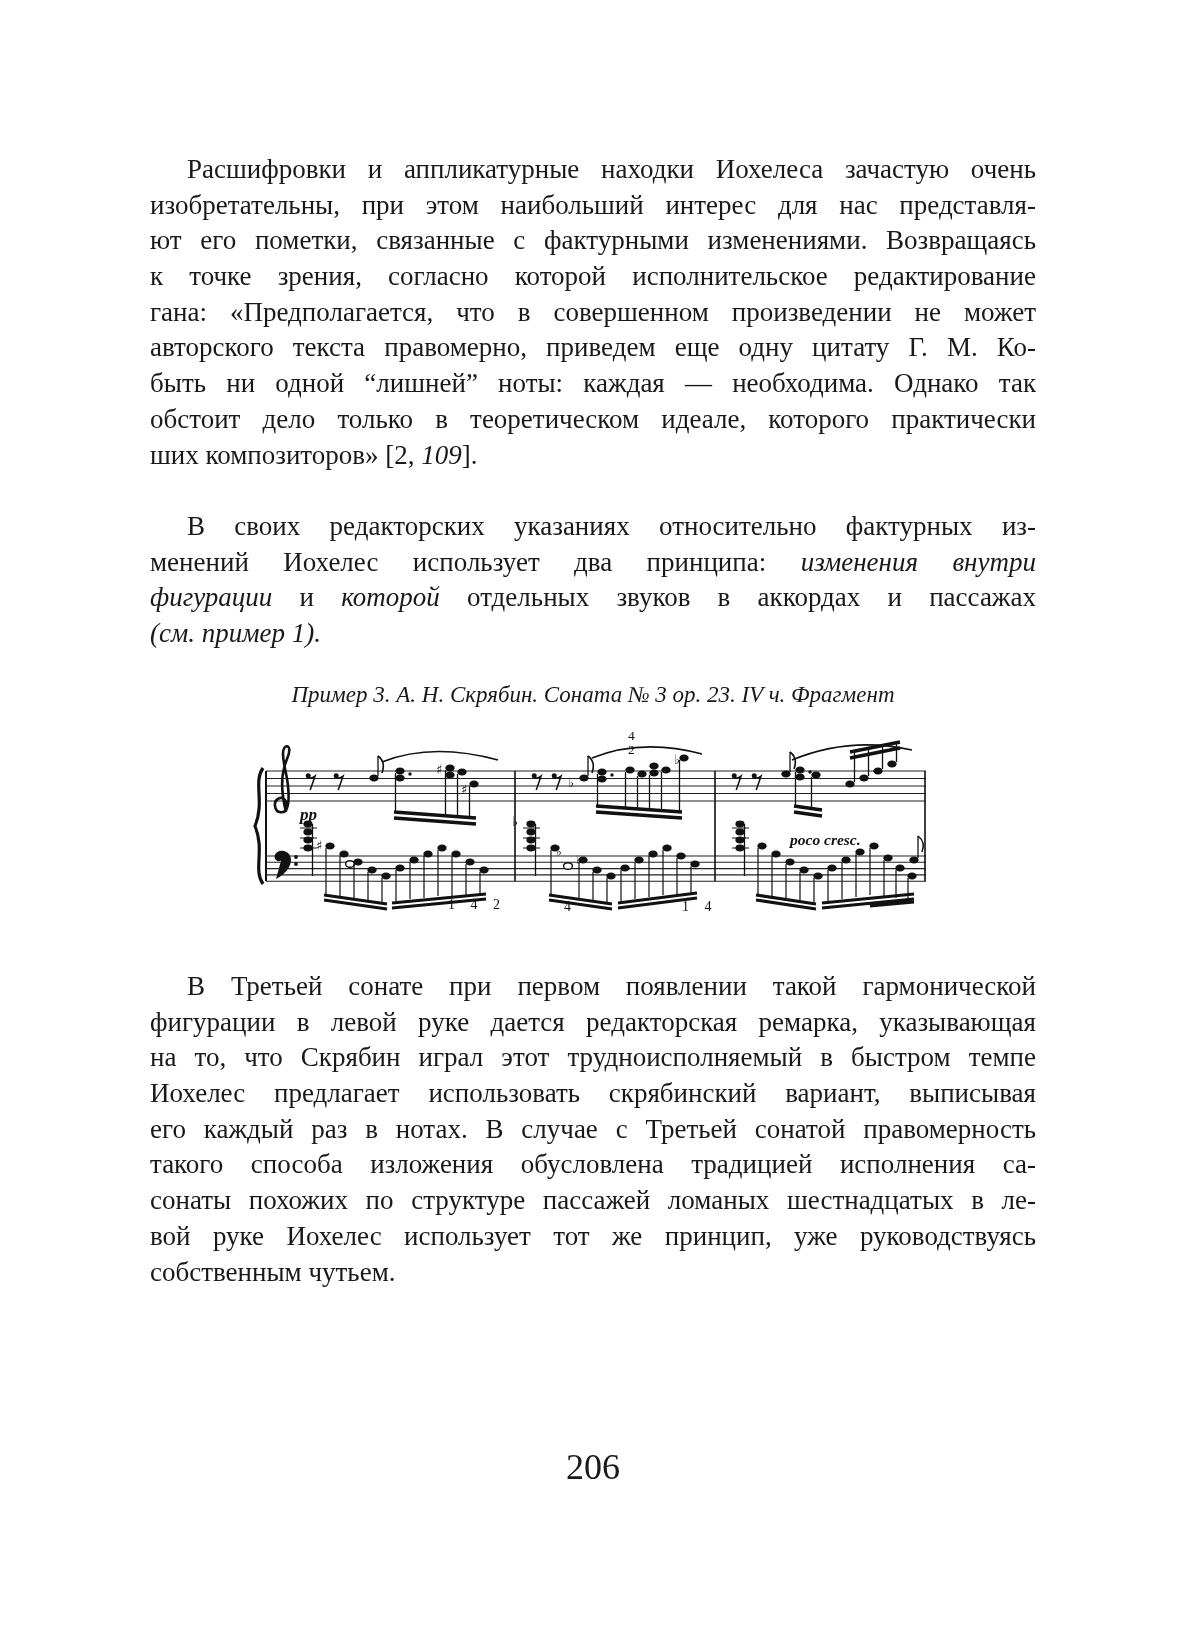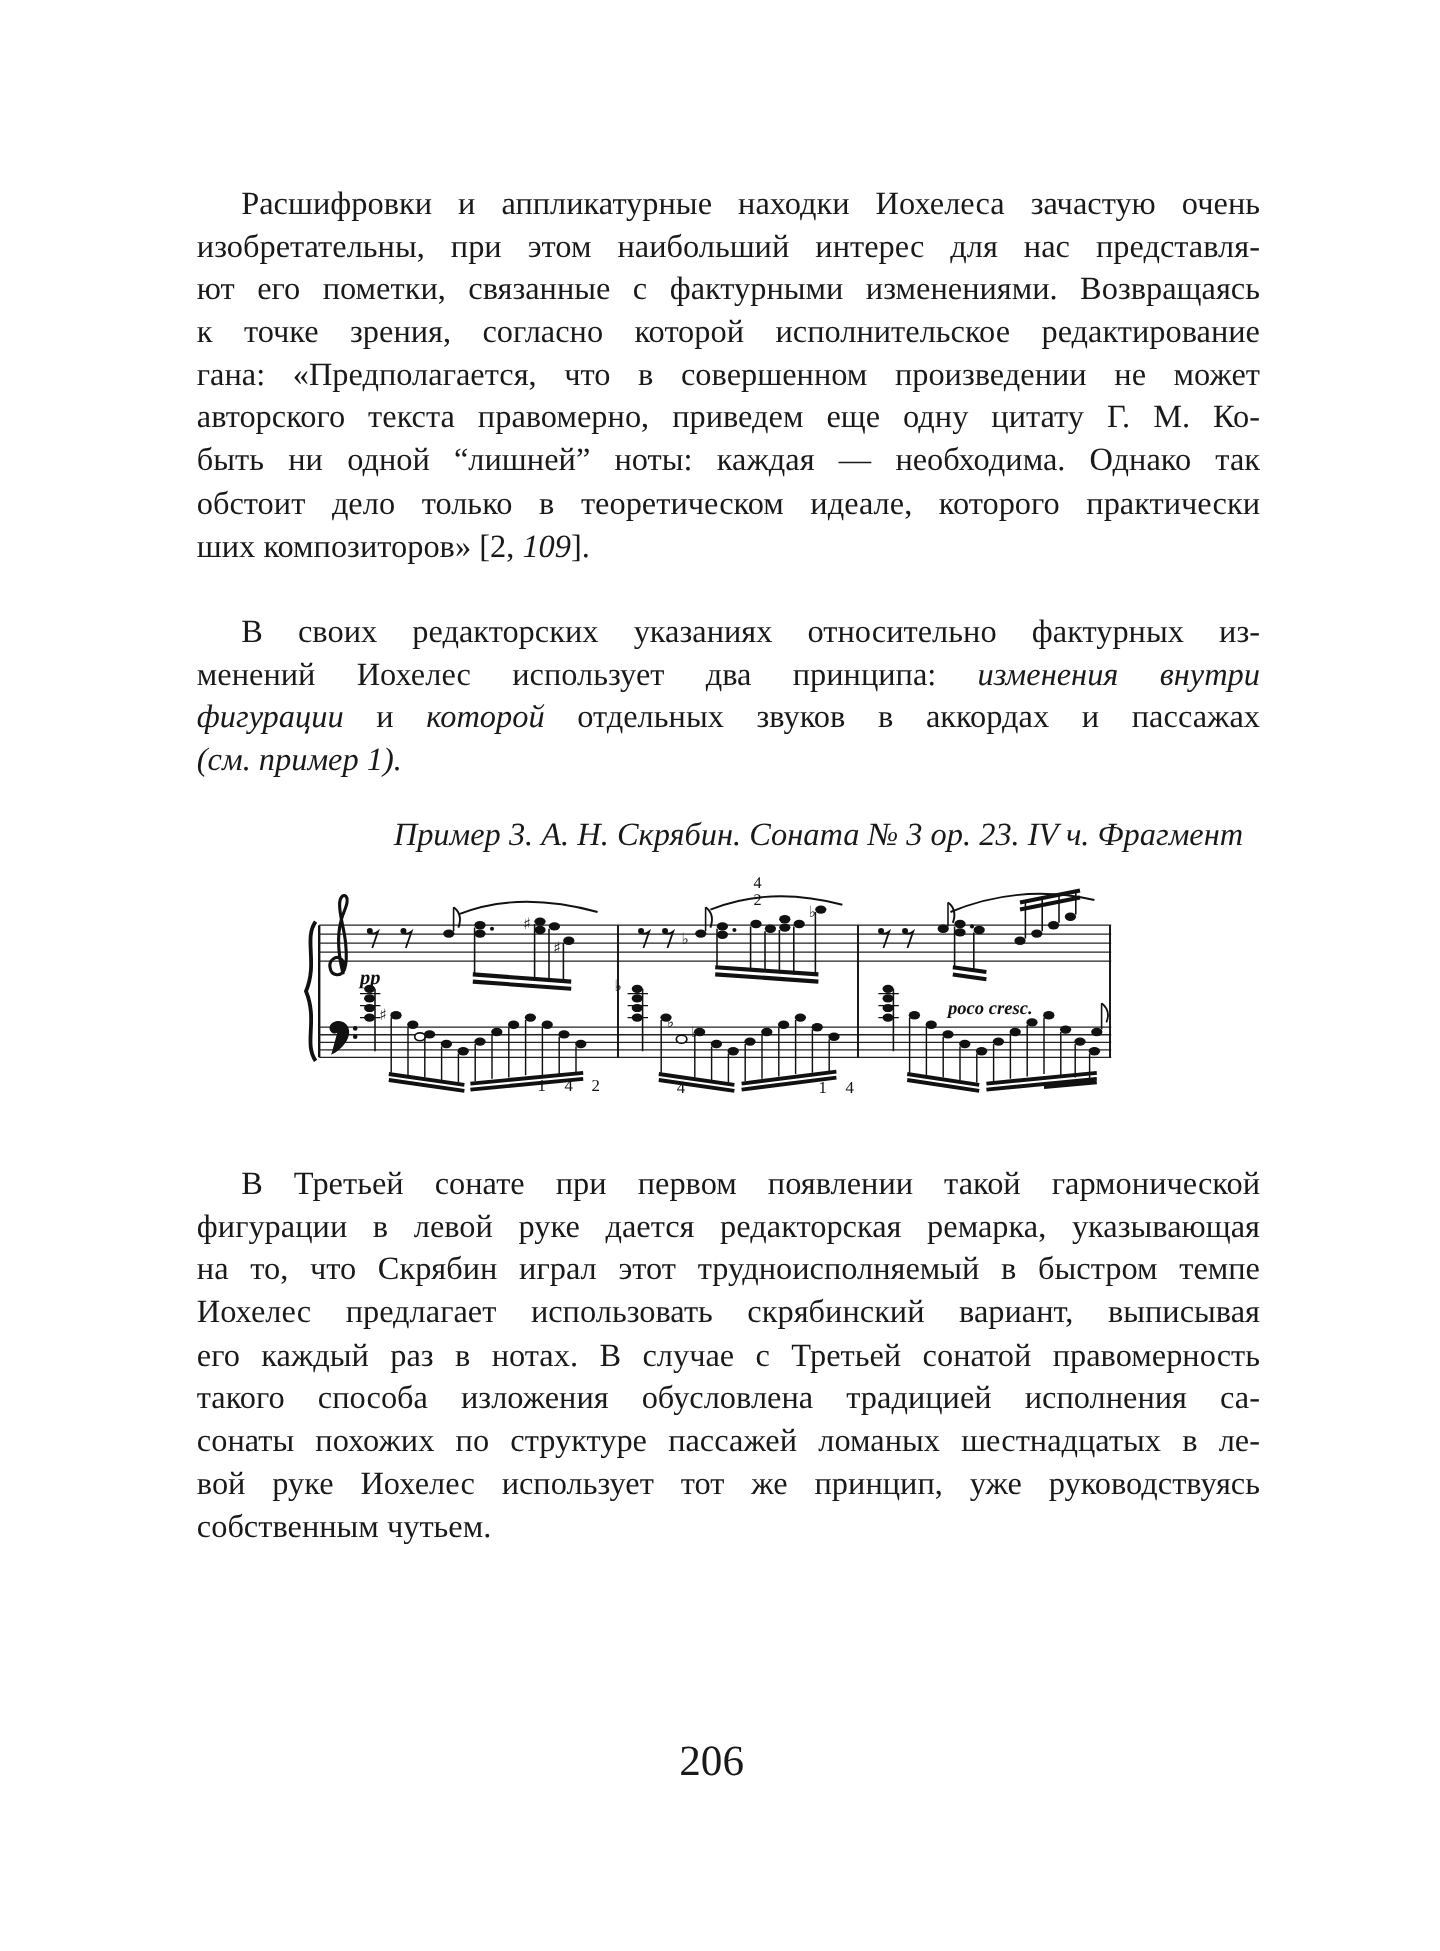--- a/index.html
+++ b/index.html
@@ -3,33 +3,33 @@
 <meta charset="utf-8">
 <style>
   html,body{margin:0;padding:0;}
   body{
     width:1200px;height:1626px;background:#ffffff;position:relative;
     font-family:"Liberation Serif", serif;color:#191919;
     -webkit-font-smoothing:antialiased;
   }
   .page{position:absolute;inset:0;overflow:hidden;}
   .textblock{
-    position:absolute;left:164px;width:886px;
+    position:absolute;left:150px;width:886px;
     font-size:27px;line-height:35.7px;
   }
   .line{
     height:35.7px;overflow:hidden;white-space:normal;
     text-align:justify;text-align-last:justify;
   }
   .line.end{text-align-last:left;}
   .line.indent{text-indent:37px;}
   .it{font-style:italic;}
   .caption{
     position:absolute;left:150px;top:678px;width:886px;
-    font-size:27px;font-style:italic;line-height:34px;text-align:right;
+    font-size:23px;font-style:italic;line-height:34px;text-align:center;
   }
   .score{position:absolute;left:250px;top:708px;width:680px;height:205px;}
   .score svg{display:block;}
   .pagenum{
     position:absolute;left:150px;top:1446px;width:886px;
     font-size:36px;text-align:center;
   }
   .mus-txt{font-family:"Liberation Serif", serif;fill:#111;}
   .acc{font-family:"DejaVu Sans", sans-serif;fill:#111;}
 </style>

